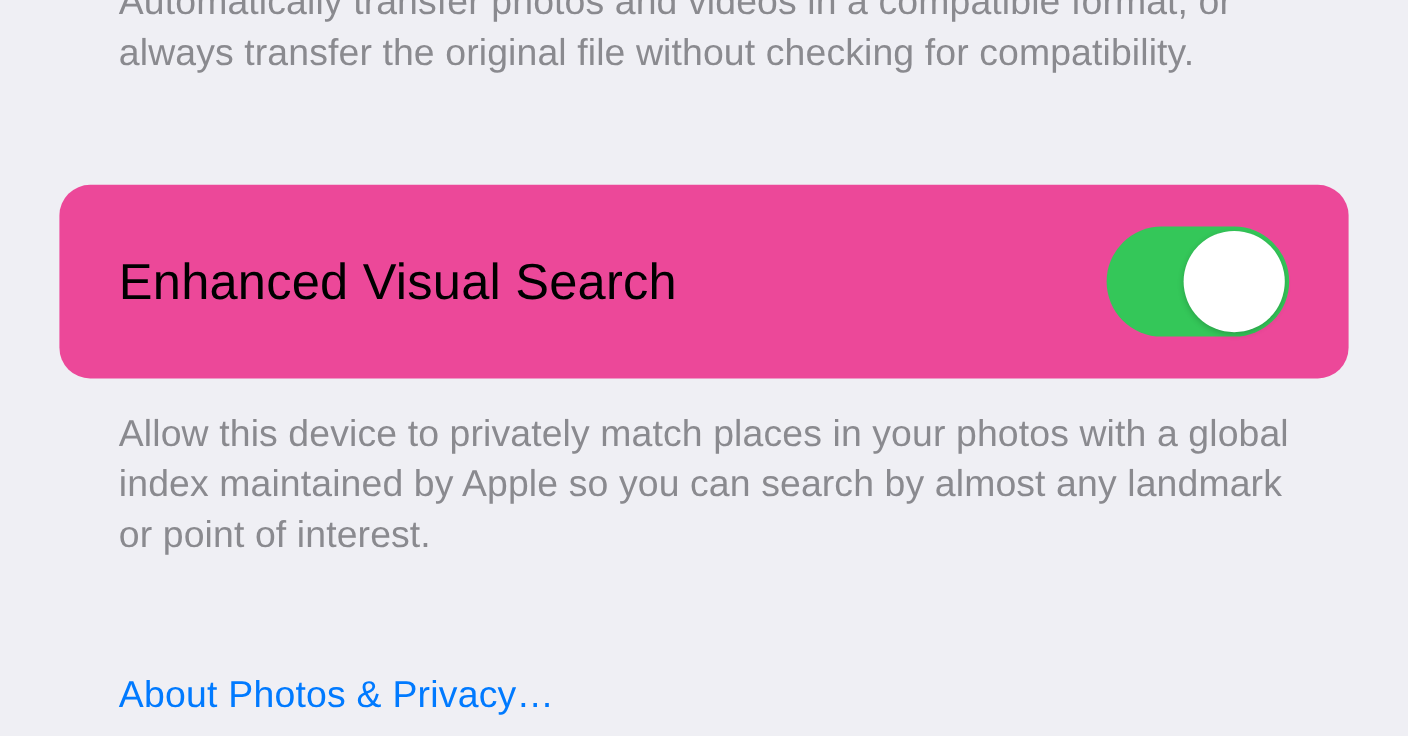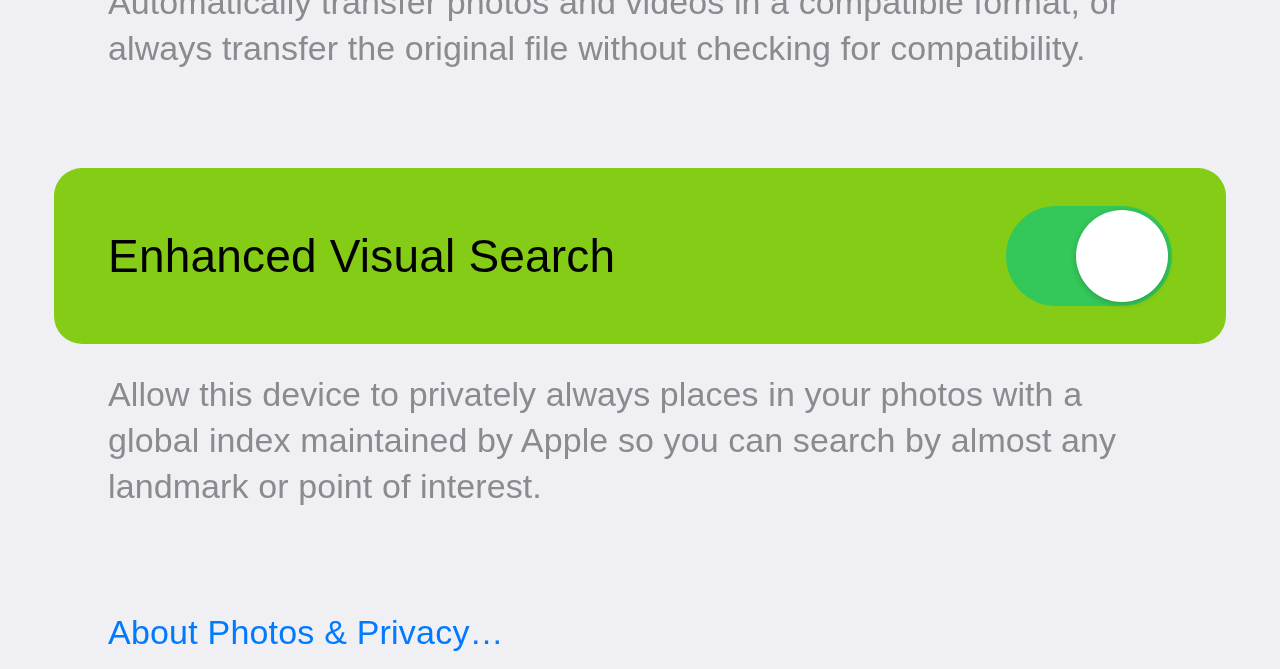--- a/index.html
+++ b/index.html
@@ -21,21 +21,21 @@
     }
     .footer-text-top {
       color: #8a8a8f;
       font-size: 34px;
       line-height: 1.35;
       padding: 0 108px;
       margin-top: -20px;
       letter-spacing: 0.1px;
     }
     .setting-row {
-      background: #84cc16;
+      background: #ec4899;
       border-radius: 28px;
       margin: 96px 54px 0 54px;
       padding: 38px 54px;
       display: flex;
       align-items: center;
       justify-content: space-between;
     }
     .setting-label {
       color: #000000;
       font-size: 46px;
@@ -86,19 +86,19 @@
 
   <div class="footer-text-top">Automatically transfer photos and videos in a compatible format, or always transfer the original file without checking for compatibility.</div>
 
   <div class="setting-row">
     <span class="setting-label">Enhanced Visual Search</span>
     <div class="toggle">
       <div class="toggle-knob"></div>
     </div>
   </div>
 
-  <div class="footer-text-bottom">Allow this device to privately always places in your photos with a global index maintained by Apple so you can search by almost any landmark or point of interest.</div>
+  <div class="footer-text-bottom">Allow this device to privately match places in your photos with a global index maintained by Apple so you can search by almost any landmark or point of interest.</div>
 
   <div class="link-row">
     <span class="link">About Photos &amp; Privacy…</span>
   </div>
 
 </div>
 
 </body></html>

